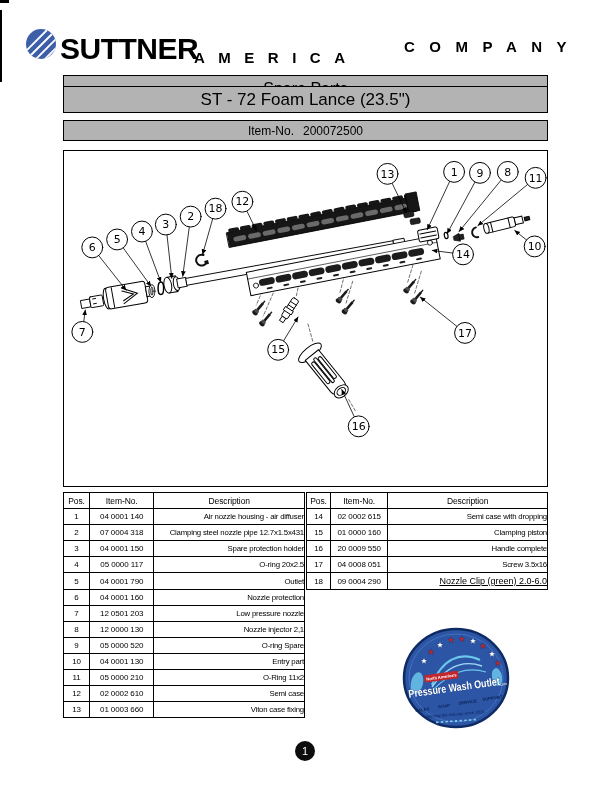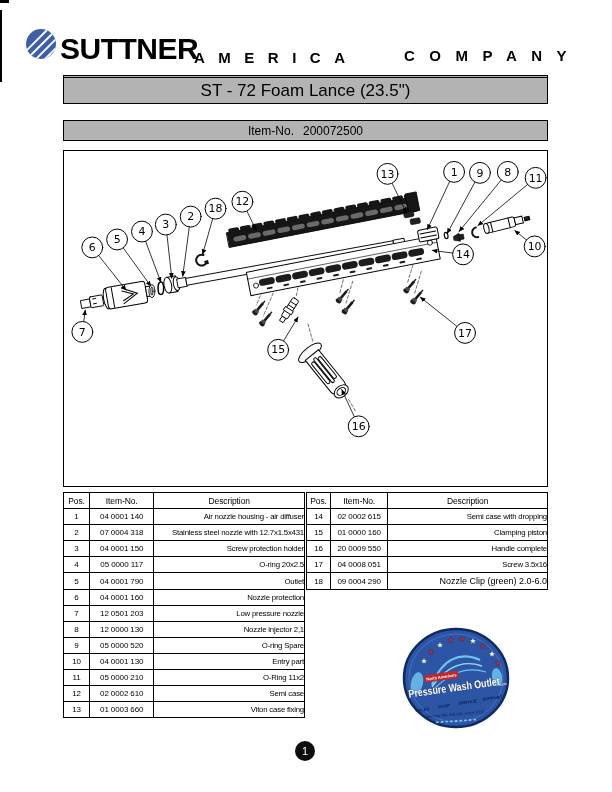--- a/index.html
+++ b/index.html
@@ -4,49 +4,49 @@
 <style>
   html,body{margin:0;padding:0;}
   body{width:612px;height:792px;position:relative;background:#fff;color:#000;
        font-family:"Liberation Sans",sans-serif;overflow:hidden;}
   .abs{position:absolute;}
 
   
   #brand-logo{left:25px;top:28px;width:32px;height:32px;}
   #brand-name{left:60px;top:32px;font-size:30px;font-weight:bold;letter-spacing:-0.5px;}
   #brand-word-america{left:194px;top:49px;font-size:15px;font-weight:bold;letter-spacing:13.5px;}
-  #brand-word-company{left:404px;top:38px;font-size:15px;font-weight:bold;letter-spacing:14.5px;margin-top:9px;}
+  #brand-word-company{left:404px;top:38px;font-size:15px;font-weight:bold;letter-spacing:14.5px;}
 
   
   #artifact-left{left:0;top:10px;width:2px;height:72px;background:#000;}
   #artifact-top{left:0;top:0;width:9px;height:2.5px;background:#000;}
 
   
   .bar{left:63px;width:485px;background:var(--bar_gray);border:1.6px solid #000;
        box-sizing:border-box;display:flex;align-items:center;justify-content:center;}
   #bar-spare-parts{top:75px;height:28px;font-size:16px;}
-  #bar-product-title{top:77px;height:27px;font-size:17px;}
+  #bar-product-title{top:86px;height:27px;font-size:17px;}
   #bar-item-no{top:120px;height:21px;font-size:12px;}
   #bar-item-no .gap{width:9px;display:inline-block;}
 
   
   #diagram-box{left:63px;top:150px;width:485px;height:337px;border:1.6px solid #000;box-sizing:border-box;}
   #diagram-box svg{display:block;width:100%;height:100%;}
   .callout-text{font-family:"DejaVu Sans",sans-serif;font-size:11px;}
 
   
   table.ptable{position:absolute;top:492px;border-collapse:collapse;table-layout:fixed;
        border:1.6px solid #000;font-family:"Liberation Sans",sans-serif;}
   #table-left{left:63px;width:242px;}
   #table-right{left:306px;width:242px;}
   .ptable th,.ptable td{border:1px solid #000;height:15.1px;padding:0;font-weight:normal;
        font-size:8px;text-align:center;white-space:nowrap;overflow:hidden;letter-spacing:-0.1px;}
   .ptable th{font-size:8.5px;}
   .ptable td.desc{text-align:right;padding-left:3px;font-size:7.8px;letter-spacing:-0.2px;}
-  .ptable td.desc.alt{font-size:9px;letter-spacing:0;}
+  .ptable td.desc.alt{font-size:9px;letter-spacing:0;text-decoration:underline;}
 
   
   #pwo-badge{left:402px;top:627px;width:108px;height:103px;}
   .badge-blue{fill:var(--badge_blue);}
   .badge-red{fill:var(--badge_red);}
 
   
   #page-number-badge{left:295px;top:741px;width:20px;height:20px;border-radius:50%;
        background:#0d0d0d;color:#fff;font-size:11px;display:flex;align-items:center;justify-content:center;}
 
@@ -339,26 +339,26 @@
     </thead>
     <tbody>
       <tr>
         <td>1</td>
         <td>04 0001 140</td>
         <td class="desc">Air nozzle housing - air diffuser</td>
       </tr>
       <tr>
         <td>2</td>
         <td>07 0004 318</td>
-        <td class="desc">Stainless steel nozzle with 12.7x1.5x431</td>
+        <td class="desc">Clamping steel nozzle pipe 12.7x1.5x431</td>
       </tr>
       <tr>
         <td>3</td>
         <td>04 0001 150</td>
-        <td class="desc">Screw protection holder</td>
+        <td class="desc">Spare protection holder</td>
       </tr>
       <tr>
         <td>4</td>
         <td>05 0000 117</td>
         <td class="desc">O-ring 20x2.5</td>
       </tr>
       <tr>
         <td>5</td>
         <td>04 0001 790</td>
         <td class="desc">Outlet</td>

